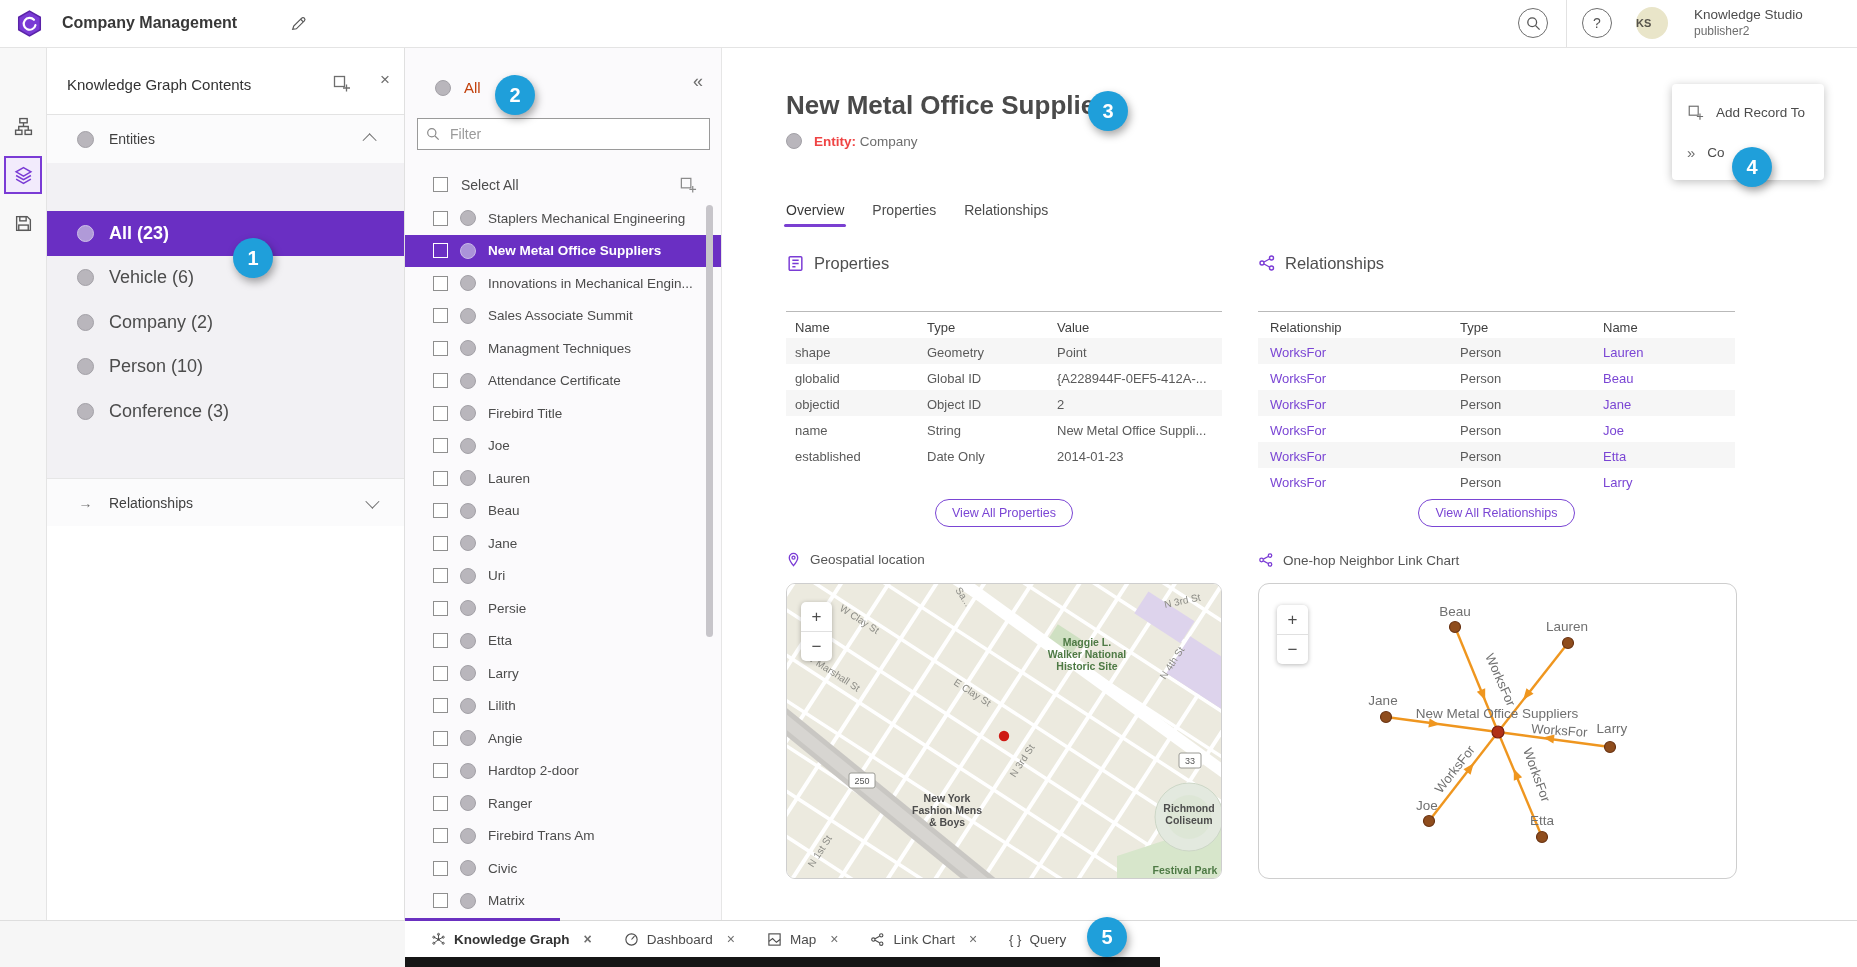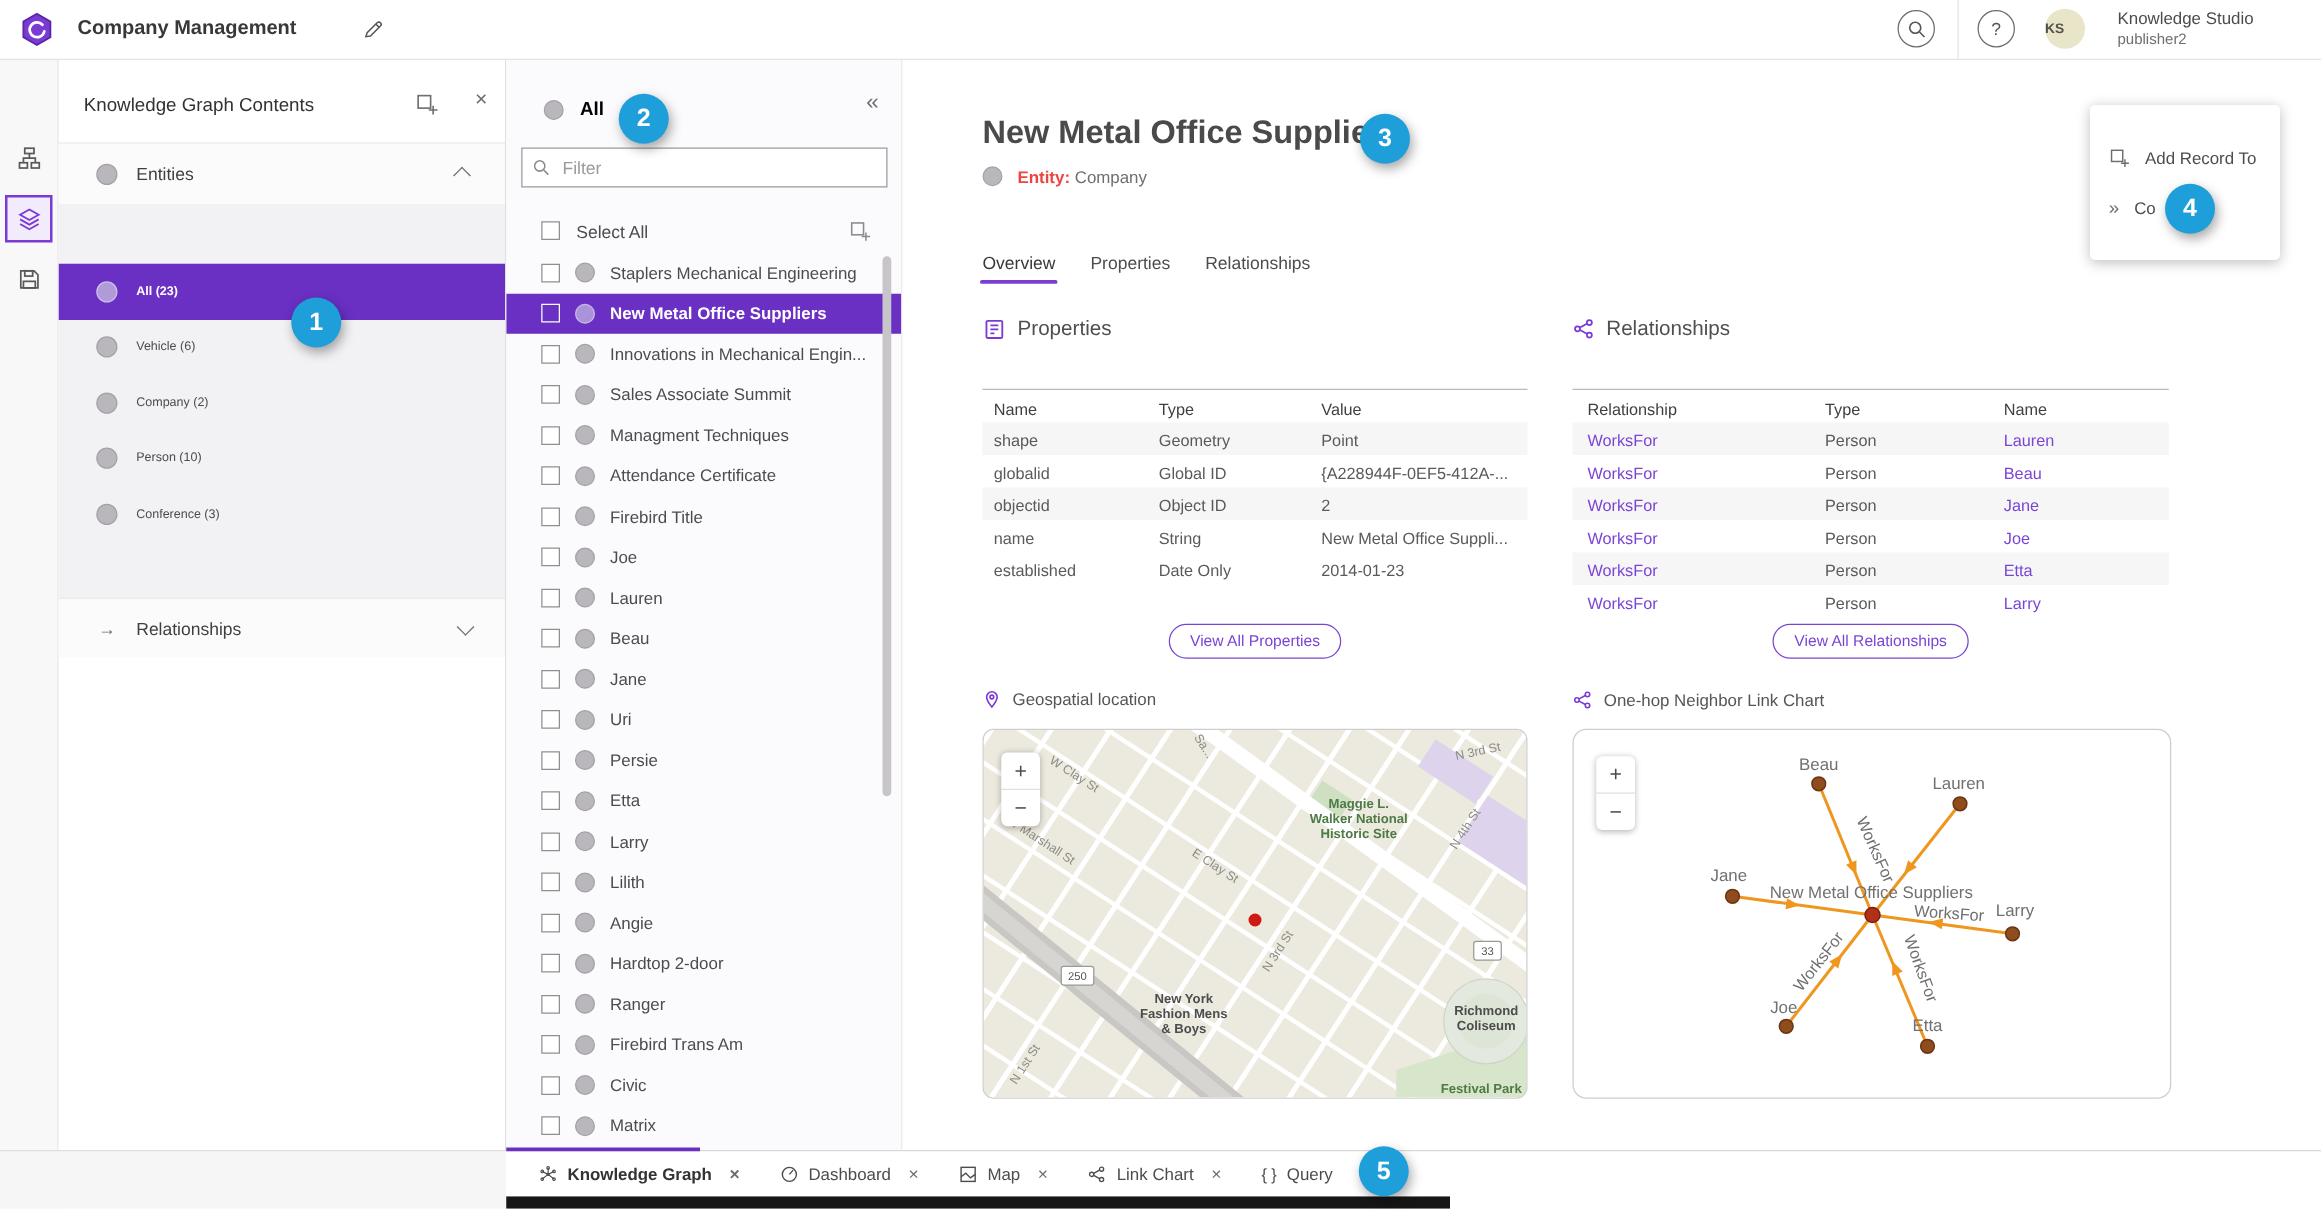--- a/index.html
+++ b/index.html
@@ -25,34 +25,34 @@
 
   
   .kgcpanel{position:absolute;left:47px;top:47px;width:358px;height:873px;background:#fff;border-right:1px solid #e0e0e0;box-sizing:border-box;}
   .kgc-hdr{position:absolute;left:0;top:0;width:100%;height:68px;border-bottom:1px solid #e3e3e3;box-sizing:border-box;}
   .kgc-title{position:absolute;left:20px;top:29px;font-size:15px;color:#323232;}
   .kgc-hdr-ic{position:absolute;top:27px;color:#6e6e6e;cursor:pointer;}
   .kgc-body{position:absolute;left:0;top:68px;width:100%;bottom:0;background:#fff;}
   .kgc-groupbg{position:absolute;left:0;top:48px;width:100%;height:315px;background:#f2f1f4;}
   .kgc-sechdr{position:absolute;left:0;width:100%;height:48px;display:flex;align-items:center;padding-left:30px;gap:15px;box-sizing:border-box;background:#fbfbfc;font-size:14px;color:#3f3f3f;cursor:pointer;}
   .kgc-list{position:absolute;left:0;top:96px;width:100%;}
-  .kgc-row{height:44.5px;display:flex;align-items:center;padding-left:30px;gap:15px;box-sizing:border-box;font-size:10px;color:#4c4c4c;cursor:pointer;}
+  .kgc-row{height:44.5px;display:flex;align-items:center;padding-left:30px;gap:15px;box-sizing:border-box;font-size:18px;color:#4c4c4c;cursor:pointer;}
   .kgc-row.selected{background:#6a2fc3;color:#fff;font-weight:700;}
   .kgc-row.selected .dot{background:#b09ad8;border-color:#cfc0ea;}
   .dot{width:17px;height:17px;border-radius:50%;background:#b9b6bc;border:1px solid #a3a1a7;box-sizing:border-box;flex:0 0 auto;}
   .dot.sm{width:16px;height:16px;}
   .chev{width:9px;height:9px;border-left:1.5px solid #6e6e6e;border-top:1.5px solid #6e6e6e;display:inline-block;margin-left:auto;margin-right:28px;flex:0 0 auto;}
   .chev.up{transform:rotate(45deg) translateY(2px);}
   .chev.down{transform:rotate(225deg) translateY(2px);}
 
   
   .listpanel{position:absolute;left:405px;top:47px;width:317px;height:873px;background:#fbfafc;border-right:1px solid #e6e6e6;box-sizing:border-box;overflow:hidden;}
   .lp-hdr{position:absolute;left:0;top:0;width:100%;height:70px;}
   .lp-all{position:absolute;left:30px;top:32px;display:flex;align-items:center;gap:13px;font-size:15px;}
-  .lp-all .lbl{color:#000000;font-weight:700;}
+  .lp-all .lbl{color:#c2410c;font-weight:400;}
   .lp-collapse{position:absolute;left:288px;top:24px;font-size:18px;color:#6e6e6e;cursor:pointer;}
   .filter-wrap{position:absolute;left:12px;top:71px;width:293px;height:32px;background:#fff;border:1px solid #9a9a9a;box-sizing:border-box;display:flex;align-items:center;}
   .filter-wrap input{border:none;outline:none;flex:1;font-size:14px;color:#4c4c4c;font-family:"Liberation Sans",sans-serif;background:transparent;}
   .filter-wrap input::placeholder{color:#9a9a9a;}
   .selall{position:absolute;left:0;top:121px;width:100%;height:33px;display:flex;align-items:center;padding-left:28px;gap:13px;box-sizing:border-box;font-size:14px;color:#4c4c4c;}
   .selall .addic{margin-left:auto;margin-right:24px;color:#8a8a8a;cursor:pointer;}
   .li-list{position:absolute;left:0;top:155px;width:100%;}
   .li-row{height:32.5px;display:flex;align-items:center;padding-left:28px;gap:12px;box-sizing:border-box;font-size:13.5px;color:#4c4c4c;cursor:pointer;}
   .li-row.selected{background:#6a2fc3;color:#fff;font-weight:700;}
   .li-row.selected .cb{border-color:#fff;background:transparent;}
@@ -84,21 +84,21 @@
   .lnk{color:#7a45d4;cursor:pointer;}
   .btnrow{position:absolute;left:0;top:247px;width:100%;text-align:center;}
   .pill{display:inline-block;border:1px solid #7a45d4;color:#7a45d4;border-radius:15px;padding:6px 16px;font-size:12.5px;background:#fff;cursor:pointer;}
   .seclabel{position:absolute;left:0;top:300px;display:flex;align-items:center;gap:9px;font-size:13.5px;color:#555;}
   .vcard{position:absolute;left:0;top:331px;border:1px solid #cecece;border-radius:9px;overflow:hidden;background:#fff;}
   .zoomctl{position:absolute;width:31px;background:#fff;border-radius:5px;box-shadow:0 1px 5px rgba(0,0,0,.28);display:flex;flex-direction:column;align-items:center;font-size:17px;color:#4c4c4c;z-index:5;}
   .zoomctl span{height:29px;line-height:29px;width:100%;text-align:center;cursor:pointer;}
   .zoomctl span:first-child{border-bottom:1px solid #e0e0e0;}
 
   
-  .menu{position:absolute;left:1672px;top:84px;width:152px;background:#fff;border-radius:4px;box-shadow:0 2px 10px rgba(0,0,0,.25);z-index:40;padding:22px 0;}
+  .menu{position:absolute;left:1672px;top:84px;width:152px;background:#fff;border-radius:4px;box-shadow:0 2px 10px rgba(0,0,0,.25);z-index:40;padding:8px 0;}
   .menu-item{display:flex;align-items:center;gap:12px;height:40px;padding:0 15px;font-size:13.5px;color:#4c4c4c;white-space:nowrap;cursor:pointer;}
   .menu-item .mic{color:#6e6e6e;display:flex;align-items:center;}
 
   
   .bbar{position:absolute;left:405px;top:920px;width:1452px;height:37px;background:#fff;border-top:1px solid #d9d9d9;box-sizing:border-box;display:flex;align-items:center;padding-left:10px;z-index:8;}
   .btab{display:flex;align-items:center;gap:8px;padding:0 16px;height:100%;font-size:13.5px;color:#4c4c4c;cursor:pointer;}
   .btab .x{color:#6e6e6e;font-size:14px;margin-left:6px;cursor:pointer;}
   .btab.active{color:#333;font-weight:700;}
   .bbar-indicator{position:absolute;left:405px;top:918px;width:155px;height:3px;background:#6a30c0;z-index:9;}
   .bstrip{position:absolute;left:405px;top:957px;width:755px;height:10px;background:#161616;z-index:7;}

